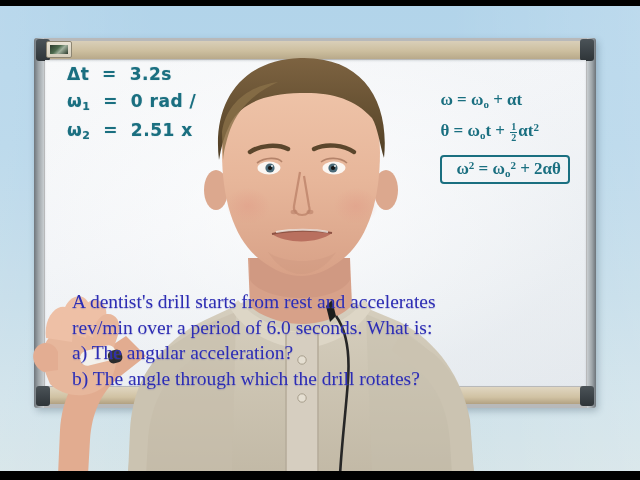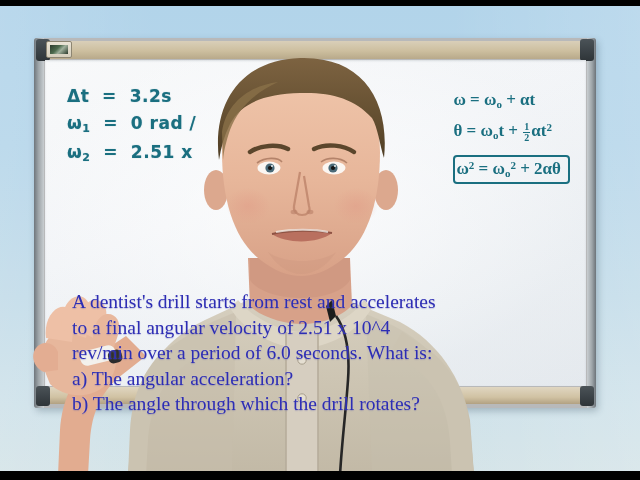--- a/index.html
+++ b/index.html
@@ -75,34 +75,34 @@
   #sticker .glyph{width:18px;height:9px;background:
      linear-gradient(135deg,#2b3a2c 0%,#4c6a4d 40%,#9fb09c 60%,#2b3a2c 100%);}
 
   
   .ink{
     position:absolute;color:#1a6f80;
     font-family:"DejaVu Sans", sans-serif;
     white-space:nowrap;letter-spacing:.5px;
     text-shadow:0 0 1px rgba(26,111,128,.45);
   }
-  #notes{position:absolute;left:22px;top:26px;z-index:6;}
+  #notes{position:absolute;left:22px;top:4px;z-index:6;}
   #notes .line{display:block;margin-bottom:7px;font-size:17px;font-weight:600;}
   #notes .line .sub{font-size:11px;vertical-align:-3px;}
 
   #eqns{position:absolute;right:16px;top:30px;z-index:6;}
   #eqns .eq{display:block;margin-bottom:11px;font-size:17px;font-weight:600;color:#1a6f80;white-space:nowrap;}
   #eqns .sub{font-size:11px;vertical-align:-3px;}
   #eqns .sup{font-size:11px;vertical-align:5px;}
   .frac{display:inline-block;vertical-align:-5px;text-align:center;font-size:10px;line-height:1.05;margin:0 1px;}
   .frac .num{display:block;border-bottom:1.6px solid #1a6f80;padding:0 1px;}
   .frac .den{display:block;padding:0 1px;}
   #eqns .boxed{
     border:2px solid #1a6f80;border-radius:4px;
-    padding:2px 7px 3px 1px;margin-bottom:2px;display:inline-block;
+    padding:2px 7px 3px 14px;margin-bottom:2px;display:inline-block;
   }
 
   
   #person{position:absolute;left:0;top:0;width:640px;height:475px;z-index:20;pointer-events:none;}
 
   
   #caption{
     position:absolute;left:72px;top:289px;width:520px;z-index:60;
     color:#2d2db4;
     font-family:"Liberation Serif", serif;
@@ -274,21 +274,20 @@
     </g>
 
     <g>
       <path d="M474 475 L470 428 C466 396 454 372 434 354 L402 332
                L392 350 L422 374 C440 392 448 414 450 442 L452 475 Z" fill="#cbc3b1"></path>
     </g>
   </svg>
 
   <div id="caption">
     <span class="cl">A dentist's drill starts from rest and accelerates</span>
-    <span class="cl">to a final angular velocity of 2.51 x 10^4</span>
     <span class="cl">rev/min over a period of 6.0 seconds.  What is:</span>
     <span class="cl">a) The angular acceleration?</span>
     <span class="cl">b) The angle through which the drill rotates?</span>
   </div>
 
   <div class="bar bar-top"></div>
   <div class="bar bar-bottom"></div>
 
 </div>
 

